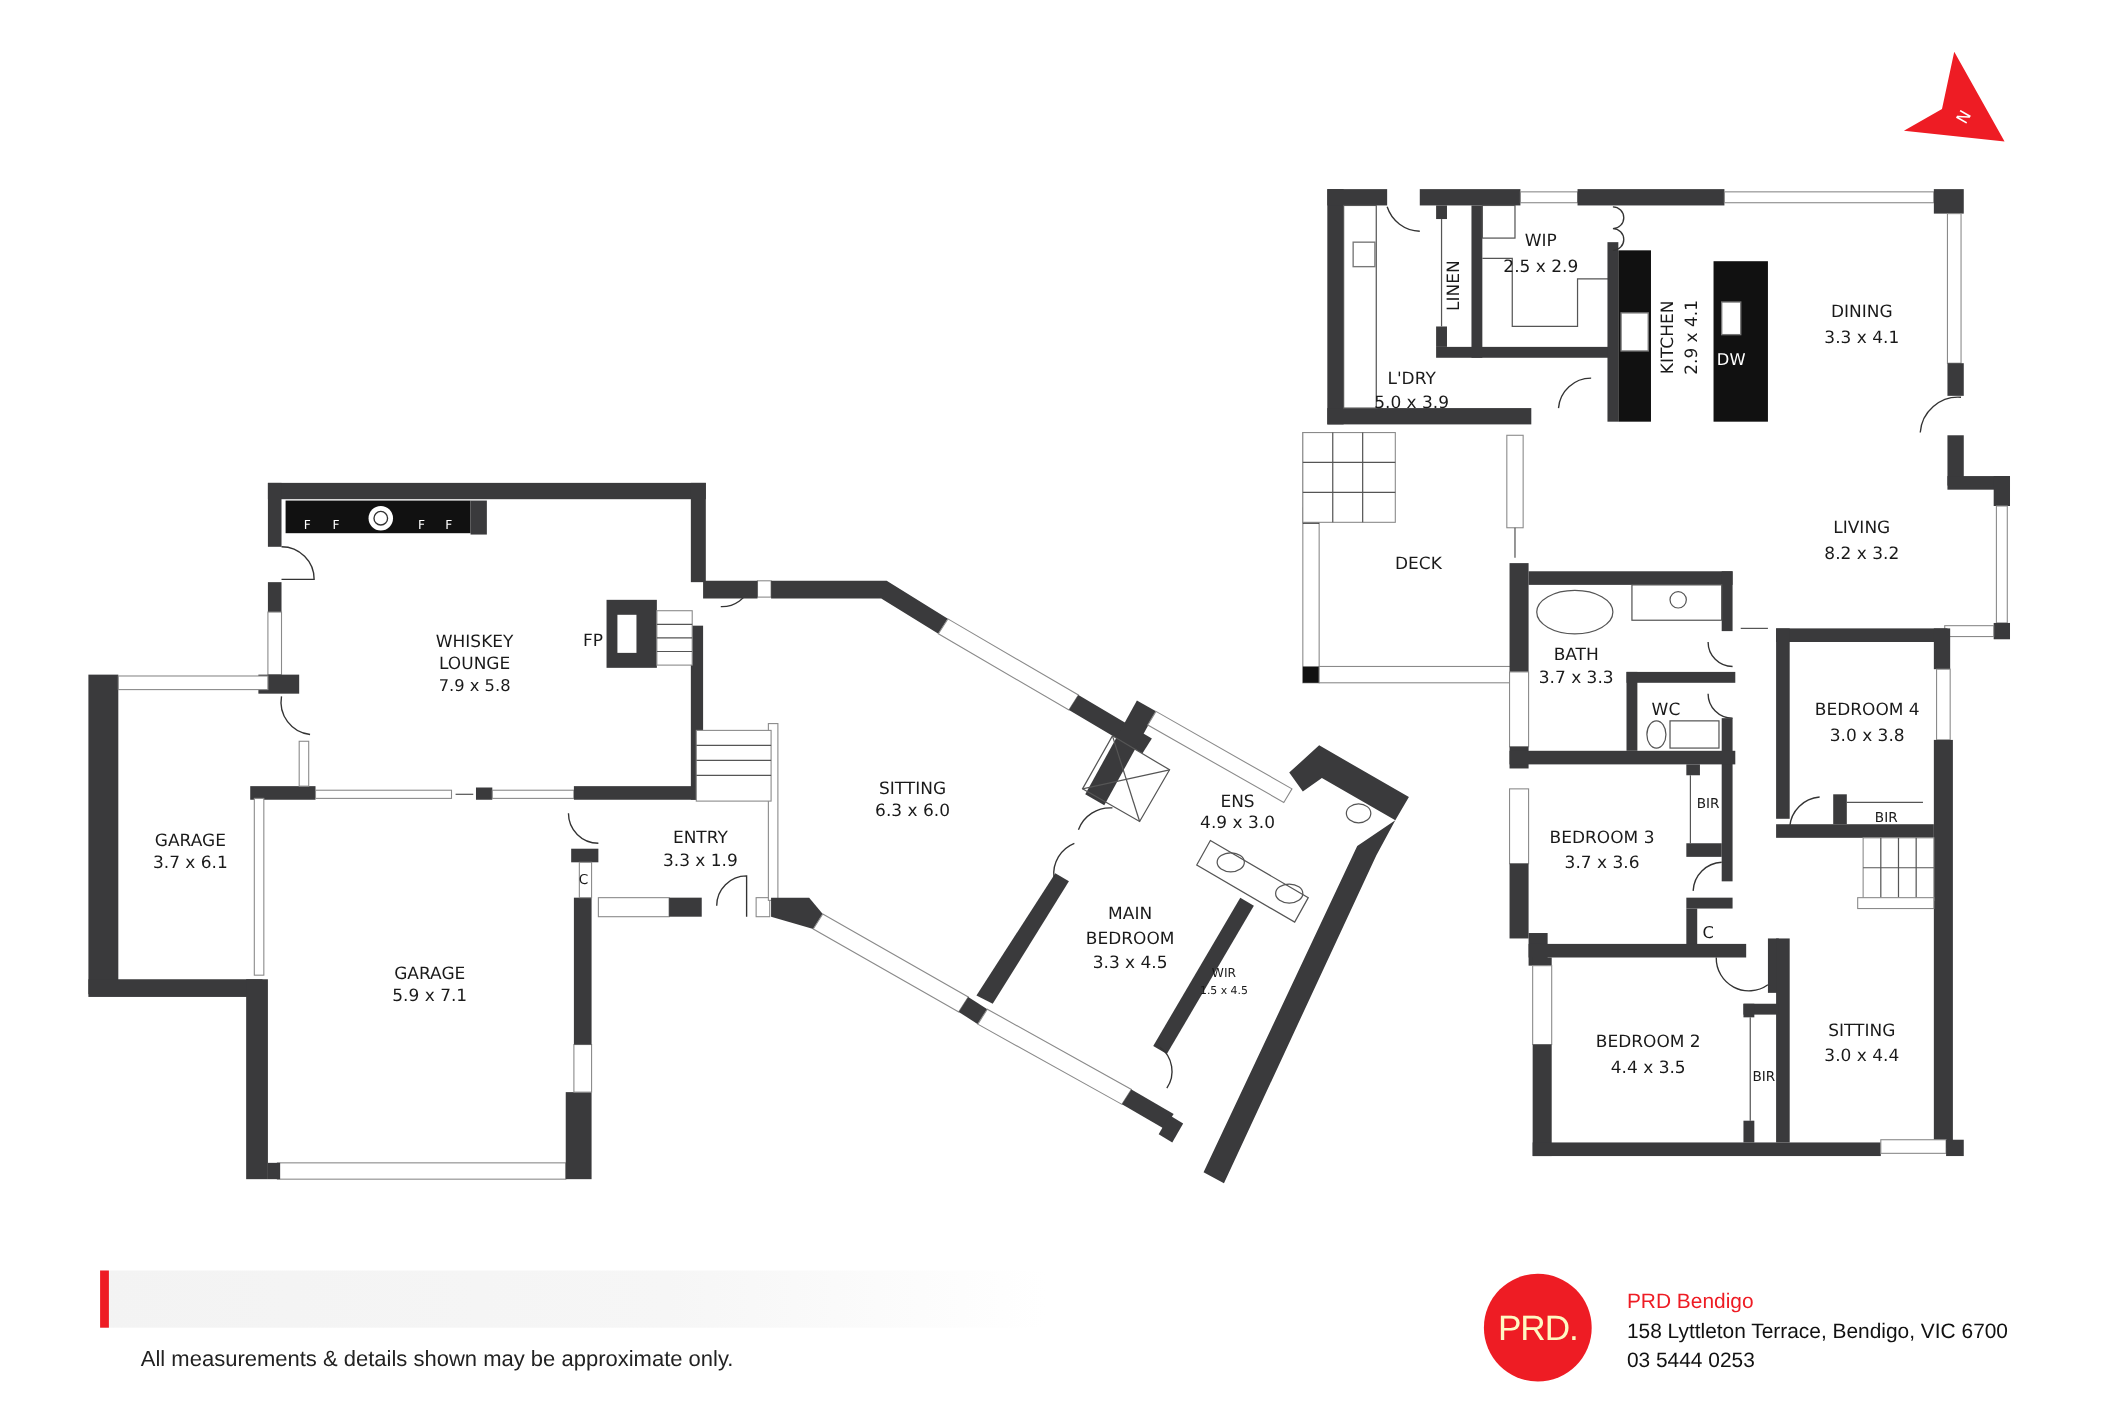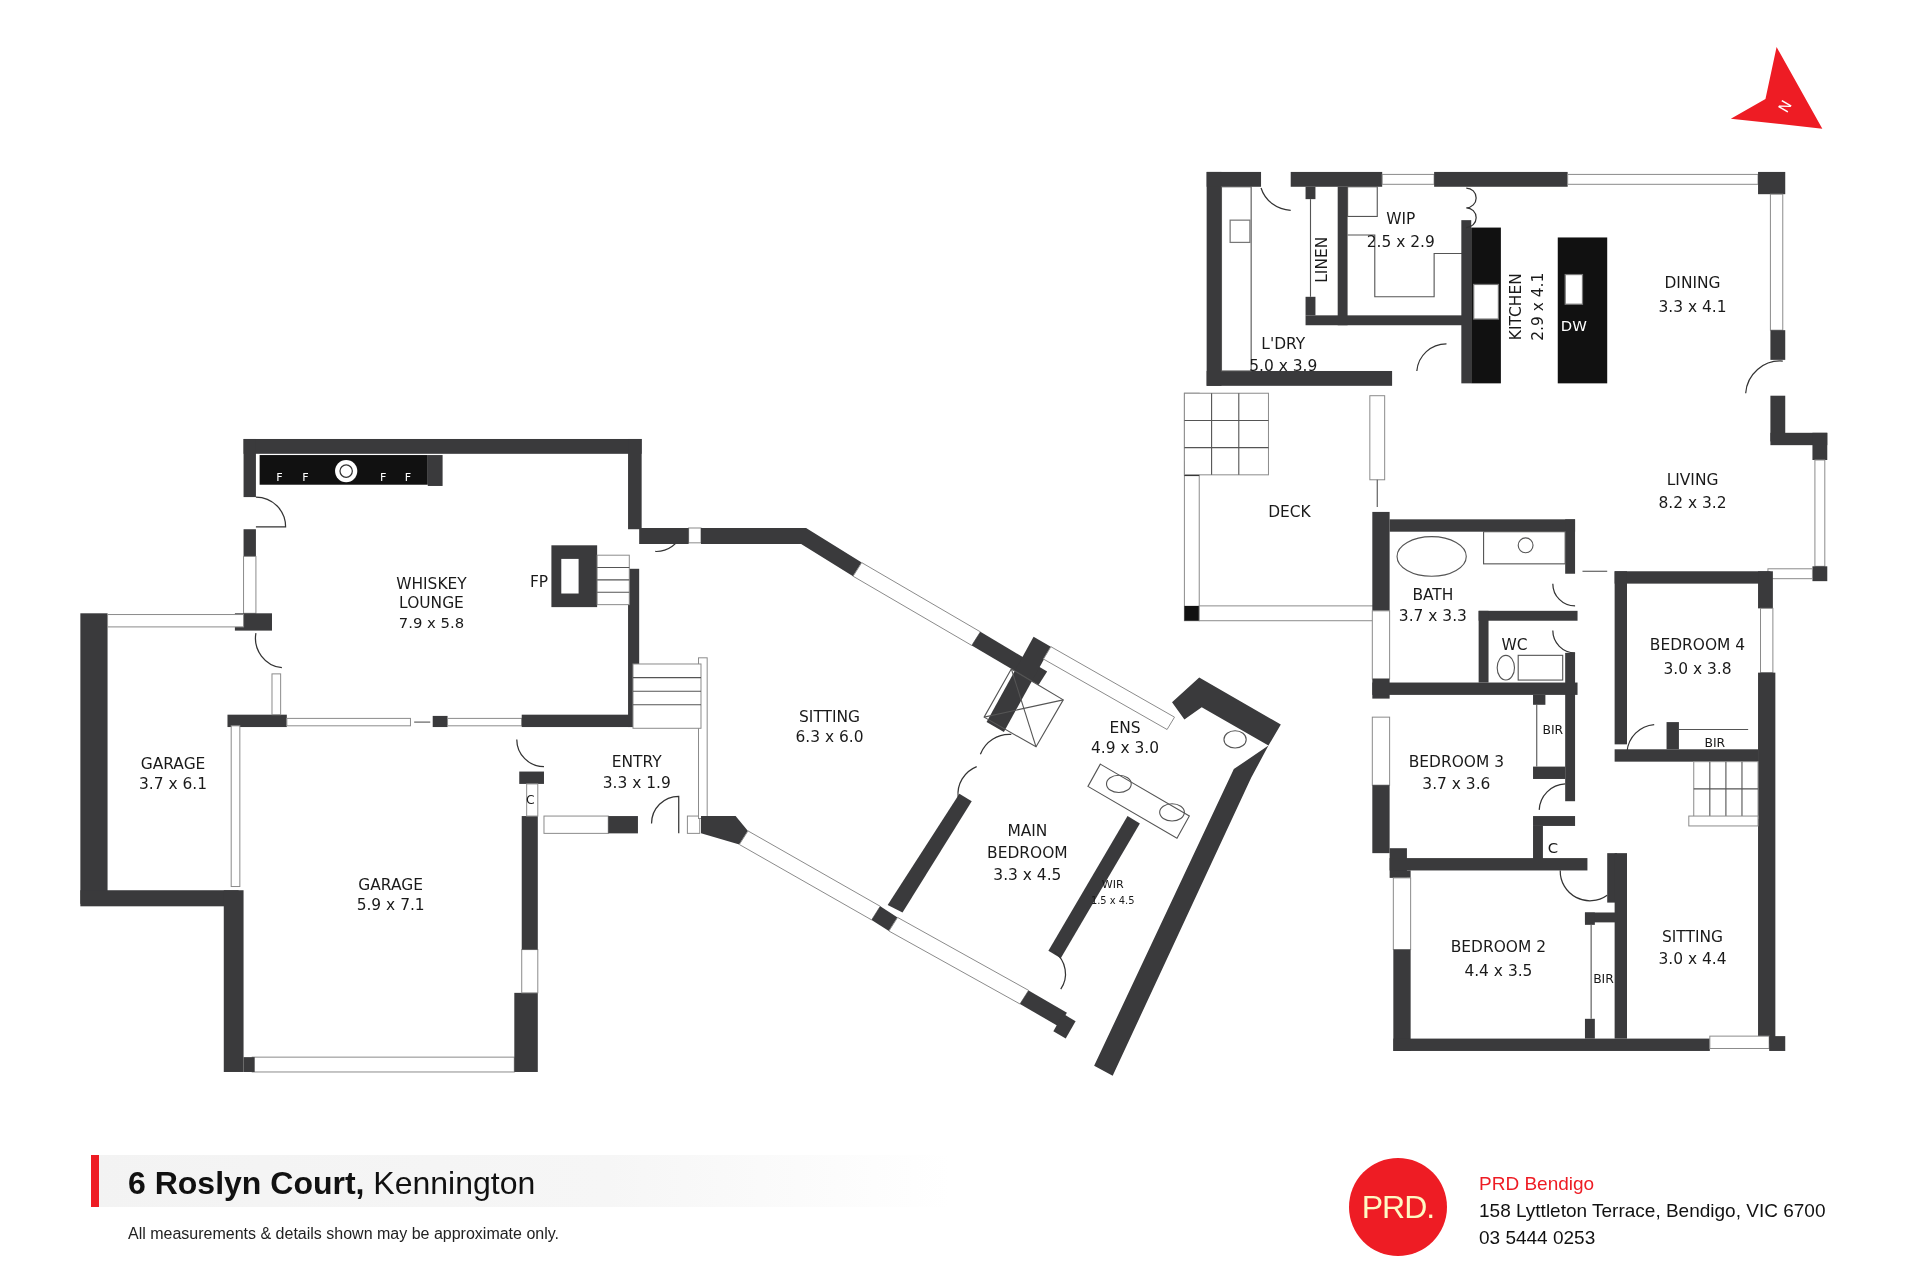--- a/index.html
+++ b/index.html
@@ -12,21 +12,21 @@
   .door { fill:none; stroke:#333; stroke-width:1; }
   .lbl { font-family:"DejaVu Sans", sans-serif; font-size:12.5px; fill:#1a1a1a; text-anchor:middle; }
   .lbl-s { font-family:"DejaVu Sans", sans-serif; font-size:10px; fill:#1a1a1a; text-anchor:middle; }
   .lbl-w { font-family:"DejaVu Sans", sans-serif; font-size:12px; fill:#ffffff; text-anchor:middle; }
   
   .addr-bar { position:absolute; left:91px; top:1155px; width:860px; height:52px;
     background:linear-gradient(90deg,#f3f3f3 0%,#f6f6f6 60%,rgba(255,255,255,0) 100%); }
   .addr-accent { position:absolute; left:0; top:0; width:8px; height:52px; background:#ee1c24; }
   .addr-text { position:absolute; left:37px; top:10px; font-size:32px; color:#111; white-space:nowrap; }
   .addr-bold { font-weight:bold; }
-  .disclaimer { position:absolute; left:128px; top:1225px; font-size:16px; color:#222; }
+  .disclaimer { position:absolute; left:128px; top:1225px; font-size:20px; color:#222; }
   .prd-logo { position:absolute; left:1349px; top:1158px; width:98px; height:98px; border-radius:50%;
     background:#ee1c24; color:#fef9c3; display:flex; align-items:center; justify-content:center;
     font-size:32px; letter-spacing:-1px; }
   .agency { position:absolute; left:1479px; top:1170px; line-height:27px; font-size:19px; color:#111; }
   .agency-name { color:#ee1c24; font-weight:normal; }
 </style>
 </head>
 <body>
 
 <svg id="plan" viewBox="0 0 1553 1036" xmlns="http://www.w3.org/2000/svg">
@@ -283,23 +283,20 @@
     <text x="1297" y="795" class="lbl-s">BIR</text>
     <text x="1212" y="770" class="lbl">BEDROOM 2</text>
     <text x="1212" y="789" class="lbl">4.4 x 3.5</text>
     <text x="1369" y="762" class="lbl">SITTING</text>
     <text x="1369" y="780" class="lbl">3.0 x 4.4</text>
   </g>
 </svg>
 
 <div class="addr-bar">
   <div class="addr-accent"></div>
-  <div class="addr-text">
-    <span class="addr-bold">6 Roslyn Court,</span><span> Kennington</span>
-  </div>
 </div>
 <div class="disclaimer">All measurements &amp; details shown may be approximate only.</div>
 
 <div class="prd-logo">PRD.</div>
 <div class="agency">
   <div class="agency-name">PRD Bendigo</div>
   <div>158 Lyttleton Terrace, Bendigo, VIC 6700</div>
   <div>03 5444 0253</div>
 </div>
 

